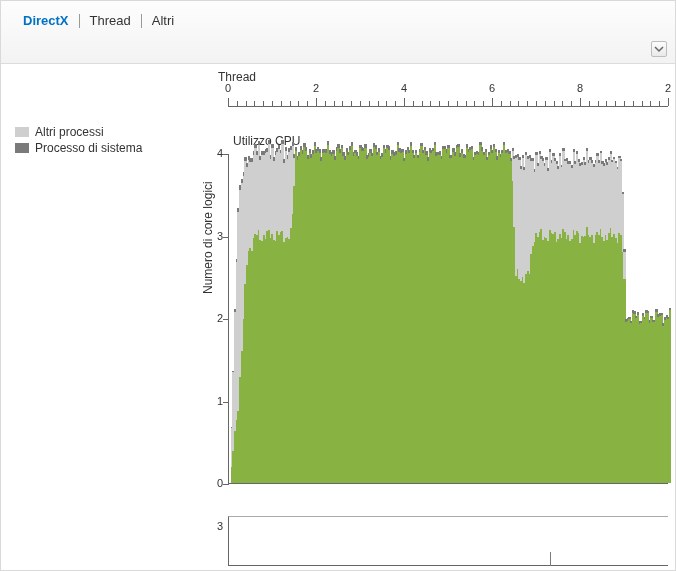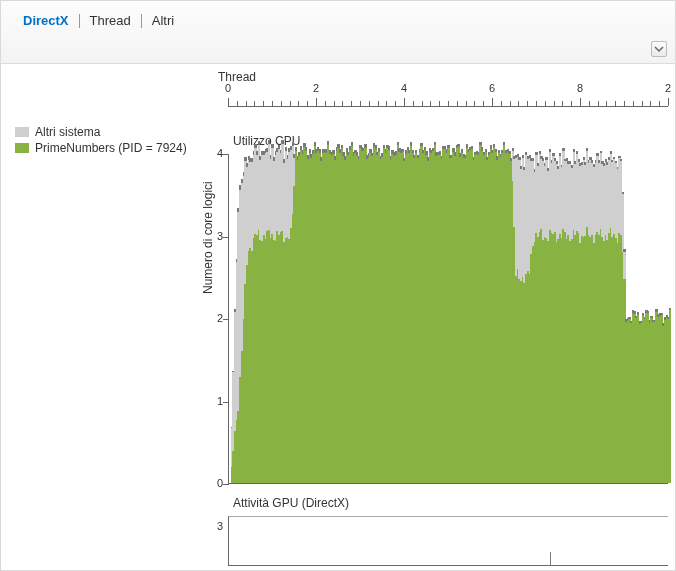--- a/index.html
+++ b/index.html
@@ -132,25 +132,25 @@
         <div class="tick-minor" style="left: 396px;"></div>
         <div class="tick-minor" style="left: 404.8px;"></div>
         <div class="tick-minor" style="left: 413.6px;"></div>
         <div class="tick-minor" style="left: 422.4px;"></div>
         <div class="tick-minor" style="left: 431.2px;"></div>
       </div>
 
     <div class="legend">
       <div class="legend-row">
         <div class="swatch sw-other"></div>
-        <span>Altri sistema</span>
+        <span>Altri processi</span>
       </div>
       <div class="legend-row">
-        <div class="swatch sw-prime"></div>
-        <span>PrimeNumbers (PID = 7924)</span>
+        <div class="swatch sw-sys"></div>
+        <span>Processo di sistema</span>
       </div>
     </div>
 
     <div class="chart-title" style="top:70px">Utilizzo CPU</div>
     <div class="ylab">Numero di core logici</div>
 
     <div class="chart-cpu" id="cpu">
         <div class="ytick" style="top: 330px;"></div>
         <div class="ytick-label" style="top: 323px;">0</div>
         <div class="ytick" style="top: 247.5px;"></div>
@@ -781,21 +781,20 @@
         <div class="spike" style="left: 434.923px; width: 2.29231px; bottom: 0px; height: 163.096px; background: rgb(136, 178, 65);"></div>
         <div class="spike" style="left: 434.923px; width: 2.29231px; bottom: 163.096px; height: 2.49443px; background: rgb(122, 122, 122);"></div>
         <div class="spike" style="left: 436.615px; width: 2.29231px; bottom: 0px; height: 165.326px; background: rgb(136, 178, 65);"></div>
         <div class="spike" style="left: 436.615px; width: 2.29231px; bottom: 165.326px; height: 2.48795px; background: rgb(122, 122, 122);"></div>
         <div class="spike" style="left: 438.308px; width: 2.29231px; bottom: 0px; height: 163.555px; background: rgb(136, 178, 65);"></div>
         <div class="spike" style="left: 438.308px; width: 2.29231px; bottom: 163.555px; height: 2.48148px; background: rgb(122, 122, 122);"></div>
         <div class="spike" style="left: 440px; width: 2.29231px; bottom: 0px; height: 172.791px; background: rgb(136, 178, 65);"></div>
         <div class="spike" style="left: 440px; width: 2.29231px; bottom: 172.791px; height: 2.475px; background: rgb(122, 122, 122);"></div>
       </div>
 
-    <div class="chart-title" style="top:432px">Attività GPU (DirectX)</div>
     <div class="chart-gpu" id="gpu">
         <div class="ytick-label" style="top: 3px;">3</div>
         <div style="position: absolute; left: 0px; right: 0px; bottom: 0px; height: 1px; background: rgb(102, 102, 102);"></div>
         <div class="gpu-mark" style="left: 321.2px;"></div>
       </div>
 
   </div>
 </div>
 
 </body></html>

